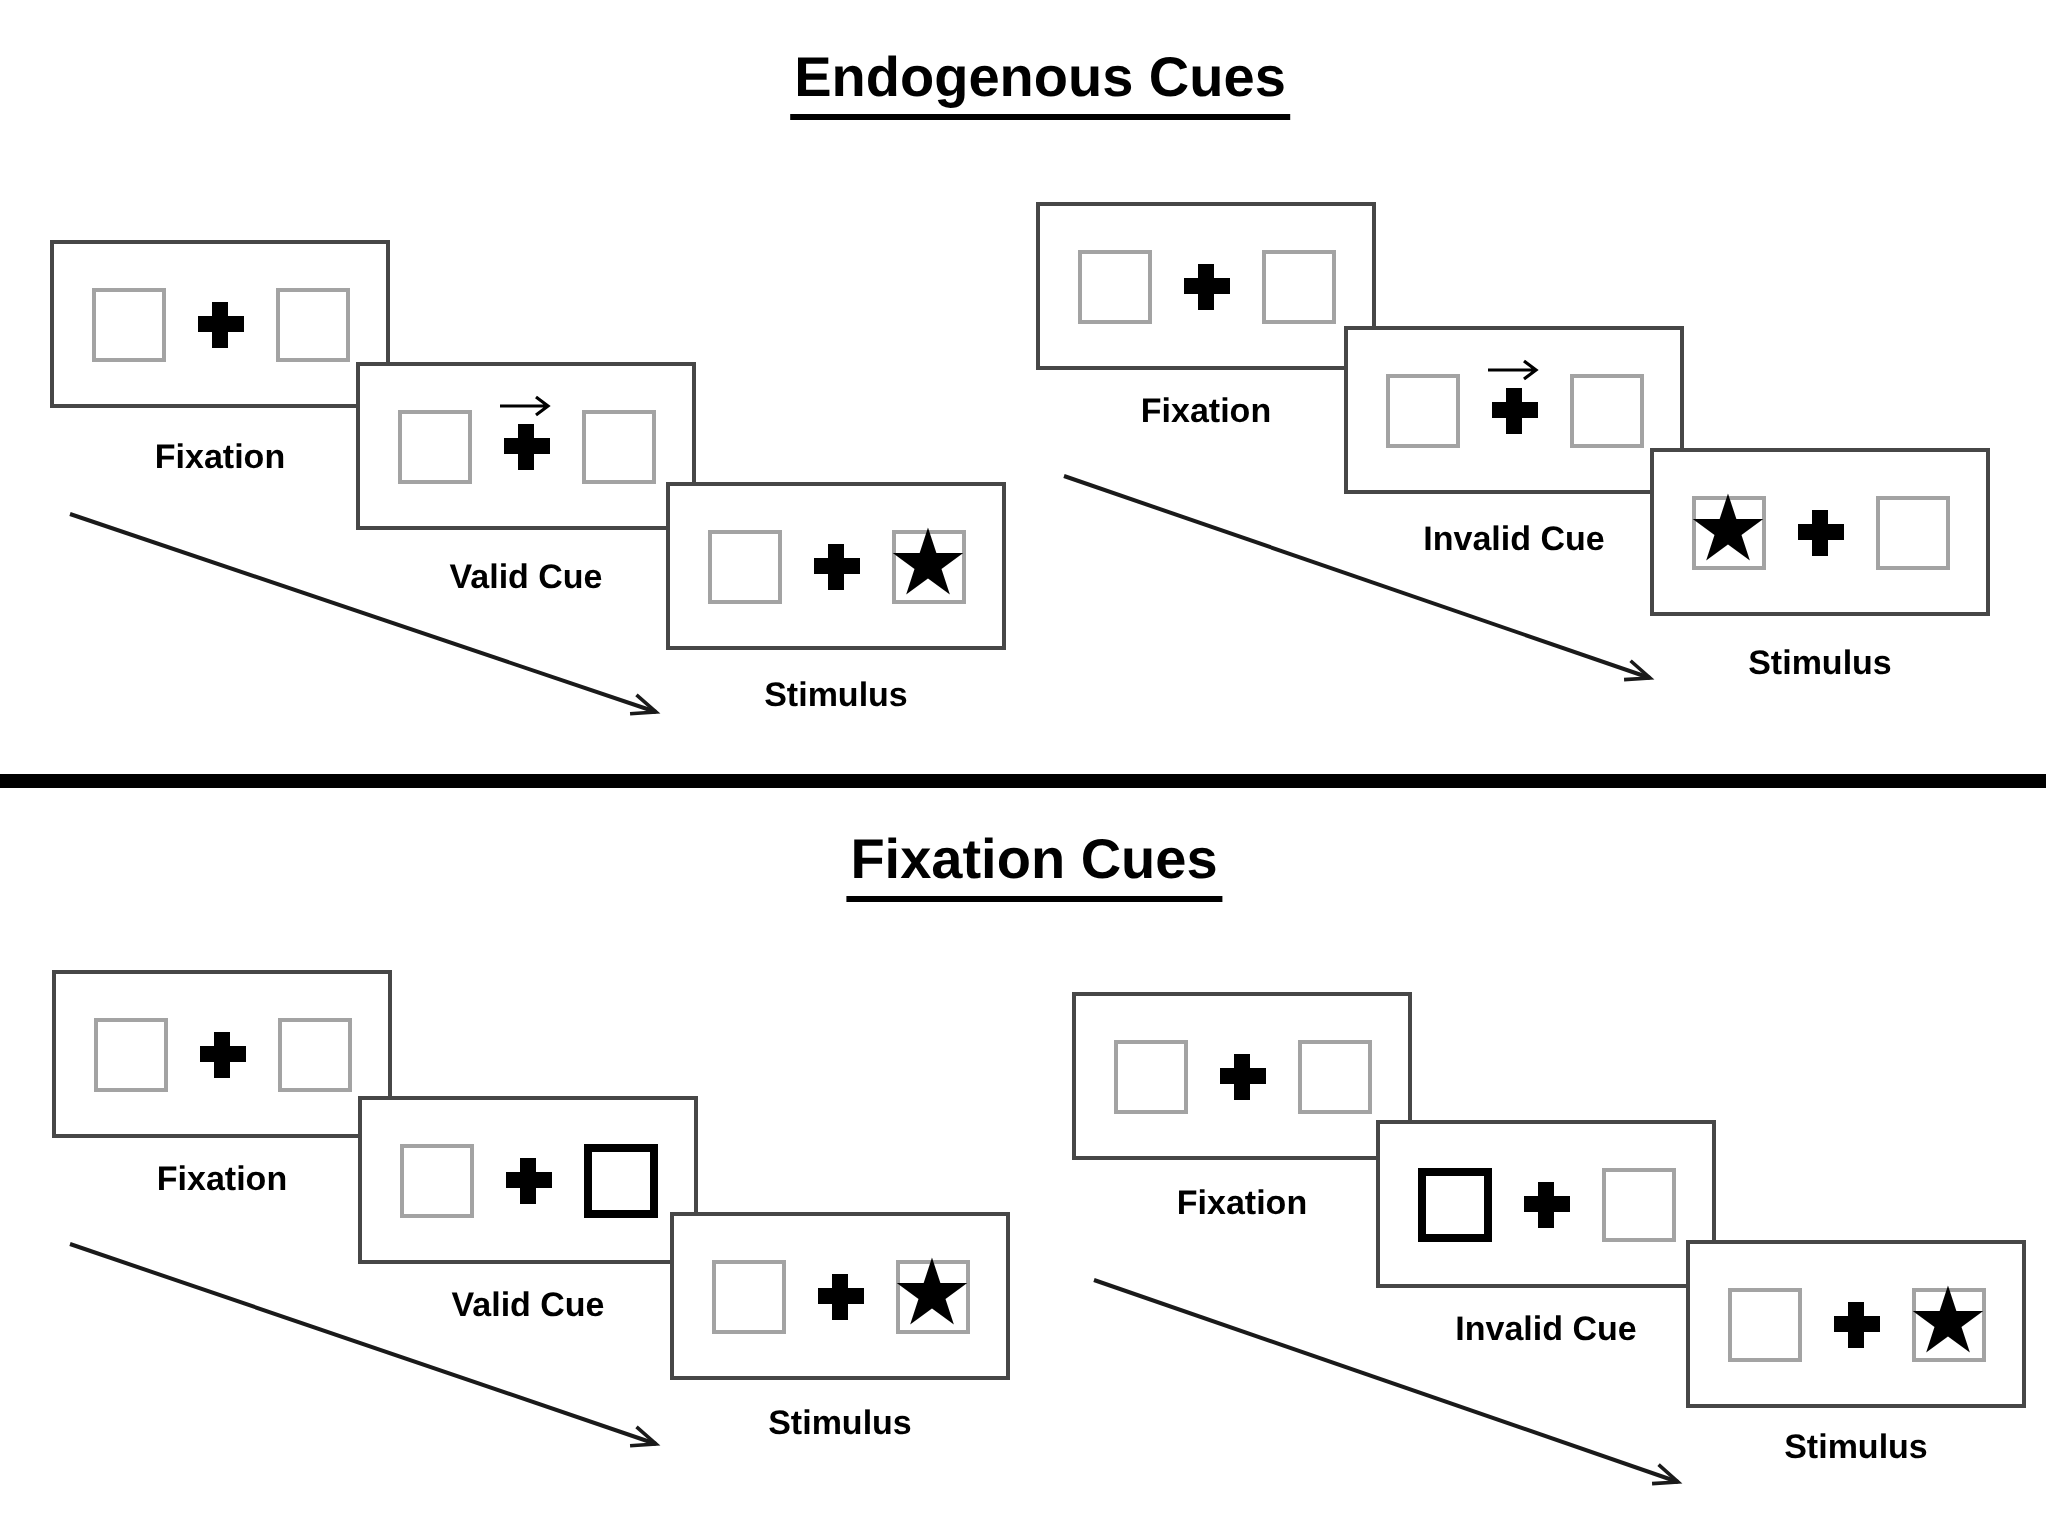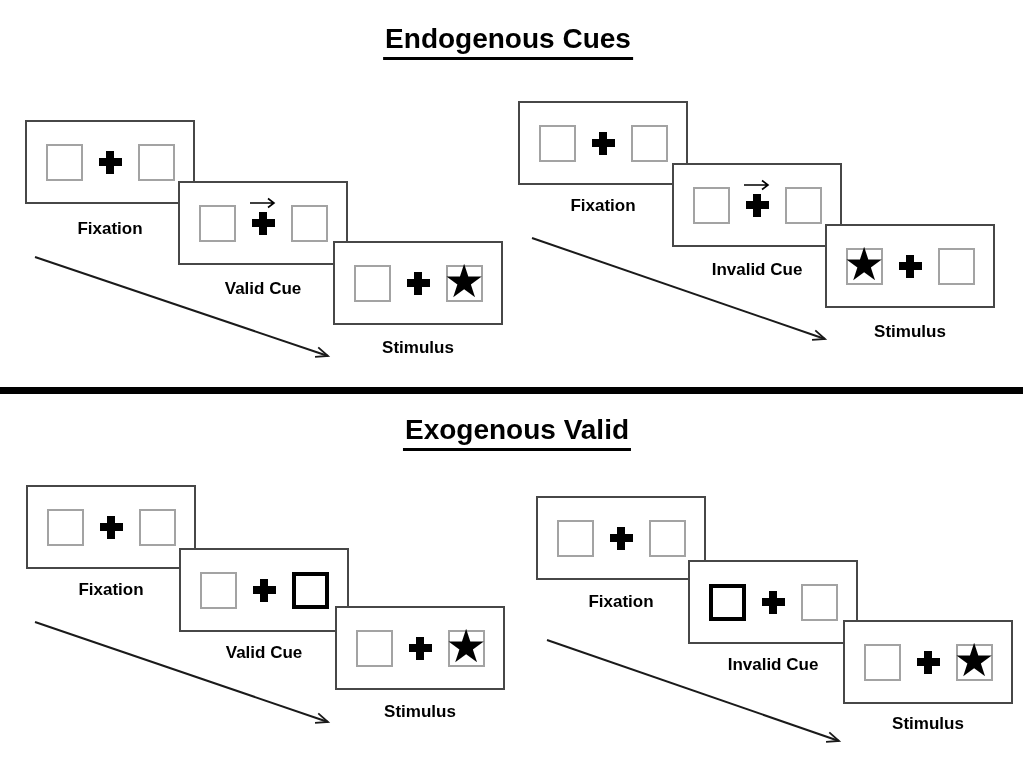--- a/index.html
+++ b/index.html
@@ -47,21 +47,21 @@
   </defs>
 </svg>
 
 <svg class="arrow-overlay" width="1023" height="767">
   <line x1="35" y1="257" x2="328" y2="356" stroke="#1a1a1a" stroke-width="2" marker-end="url(#ah)"></line>
   <line x1="532" y1="238" x2="825" y2="339" stroke="#1a1a1a" stroke-width="2" marker-end="url(#ah)"></line>
   <line x1="35" y1="622" x2="328" y2="722" stroke="#1a1a1a" stroke-width="2" marker-end="url(#ah)"></line>
   <line x1="547" y1="640" x2="839" y2="741" stroke="#1a1a1a" stroke-width="2" marker-end="url(#ah)"></line>
 </svg>
 
-<div class="title" style="left:508px;top:22px">
+<div class="title" style="left:520px;top:22px">
   <span class="title-text">Endogenous Cues</span>
 </div>
 
 <div>
   <div class="panel" style="left:25px;top:120px">
     <div class="box"></div>
     <div class="plusw">
         <div class="plus"></div>
       </div>
     <div class="box"></div>
@@ -122,21 +122,21 @@
         <div class="plus"></div>
       </div>
     <div class="box"></div>
   </div>
   <div class="plabel" style="left:825px;top:320px">Stimulus</div>
 </div>
 
 <div class="divider"></div>
 
 <div class="title" style="left:517px;top:413px">
-  <span class="title-text">Exogenous Valid</span>
+  <span class="title-text">Fixation Cues</span>
 </div>
 
 <div>
   <div class="panel" style="left:26px;top:485px">
     <div class="box"></div>
     <div class="plusw">
         <div class="plus"></div>
       </div>
     <div class="box"></div>
   </div>

